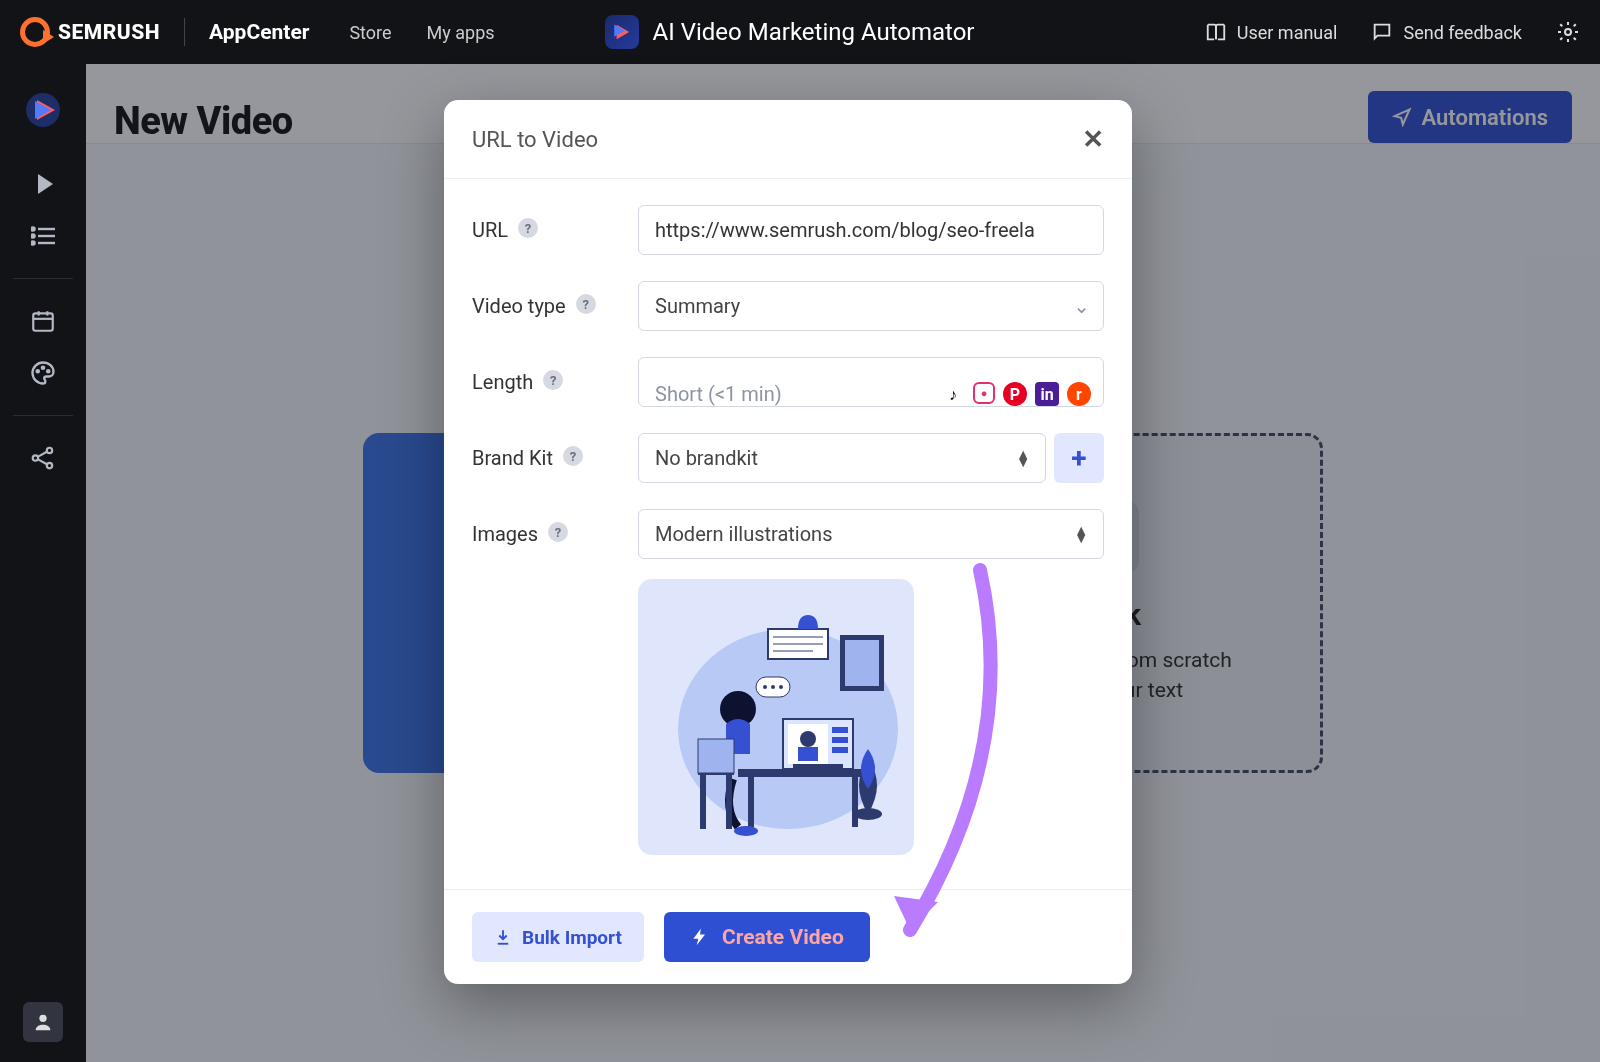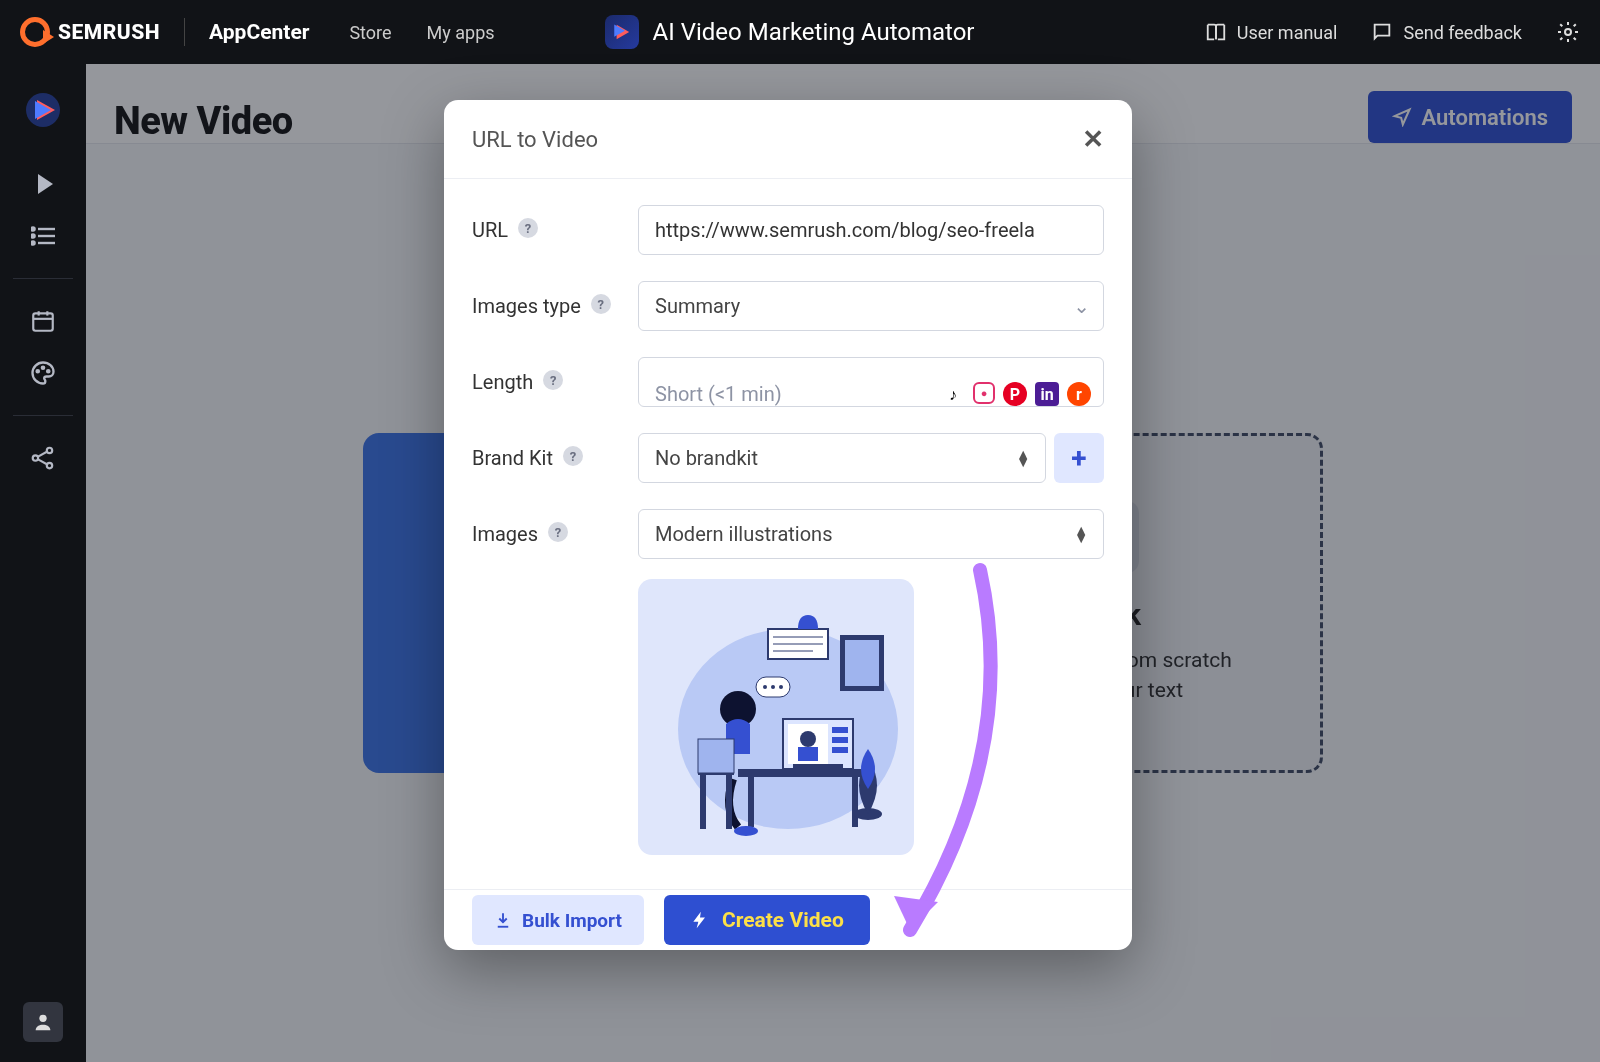--- a/index.html
+++ b/index.html
@@ -46,23 +46,23 @@
 .sel .chev{position:absolute;right:14px;top:50%;transform:translateY(-50%);color:#8d93a4;font-size:20px}
 .len-row{display:flex;align-items:flex-end;border:1px solid #d3d7e0;border-radius:6px;height:50px;padding:0 12px 0 16px}
 .len-row .ph{color:#8d93a4;font-size:20px;flex:1}
 .soc{display:flex;gap:8px}
 .soc span{width:24px;height:24px;display:flex;align-items:center;justify-content:center;font-size:16px;font-weight:700;border-radius:4px}
 .bk-wrap{display:flex;gap:8px}
 .bk-wrap .sel{flex:1}
 .plusbtn{width:50px;height:50px;border-radius:6px;background:#e0e7ff;color:#3550d1;display:flex;align-items:center;justify-content:center;font-size:28px;font-weight:700;cursor:pointer}
 .sortic{position:absolute;right:16px;top:50%;transform:translateY(-50%);color:#555;font-size:14px;line-height:8px}
 .illus{width:276px;height:276px;margin-left:166px;border-radius:14px;background:#dfe6fb;position:relative;overflow:hidden}
-.m-foot{border-top:1px solid #eceef3;padding:5px 28px;display:flex;gap:20px;align-items:center}
+.m-foot{border-top:1px solid #eceef3;padding:22px 28px;display:flex;gap:20px;align-items:center}
 .btn-sec{height:50px;padding:0 22px;border:none;border-radius:6px;background:#e0e7ff;color:#3550d1;font-size:19px;font-weight:700;display:flex;align-items:center;gap:10px;cursor:pointer}
-.btn-pri{height:50px;padding:0 26px;border:none;border-radius:6px;background:#2e4fd1;color:#fde047;font-size:21px;font-weight:700;display:flex;align-items:center;gap:12px;cursor:pointer}
+.btn-pri{height:50px;padding:0 26px;border:none;border-radius:6px;background:#2e4fd1;color:#fca5a5;font-size:21px;font-weight:700;display:flex;align-items:center;gap:12px;cursor:pointer}
 .arrow-svg{position:absolute;left:860px;top:550px;pointer-events:none}
 .sem-logo{display:inline-flex;align-items:center;gap:8px;font-weight:800;font-size:21px;letter-spacing:0.5px}
 .sem-o{width:30px;height:30px;border-radius:50%;border:5px solid #ff6f2d;position:relative}
 .sem-o::after{content:"";position:absolute;right:-9px;top:8px;width:0;height:0;border-top:7px solid transparent;border-bottom:7px solid transparent;border-left:11px solid #ff6f2d}
 .rail-play{width:0;height:0;border-top:10px solid transparent;border-bottom:10px solid transparent;border-left:15px solid #b4b8c4;margin-left:4px}
 </style>
 </head>
 <body>
 
 <div class="topbar">
@@ -220,21 +220,21 @@
           <span>URL</span>
           <span class="help">?</span>
         </div>
       <div class="fcontrol">
         <input class="tinput" value="https://www.semrush.com/blog/seo-freela" style="">
       </div>
     </div>
 
     <div class="frow">
       <div class="flabel">
-          <span>Images type</span>
+          <span>Video type</span>
           <span class="help">?</span>
         </div>
       <div class="fcontrol sel">
         <input class="tinput" readonly="" value="Summary" style="">
         <span class="chev">⌄</span>
       </div>
     </div>
 
     <div class="frow">
       <div class="flabel">

